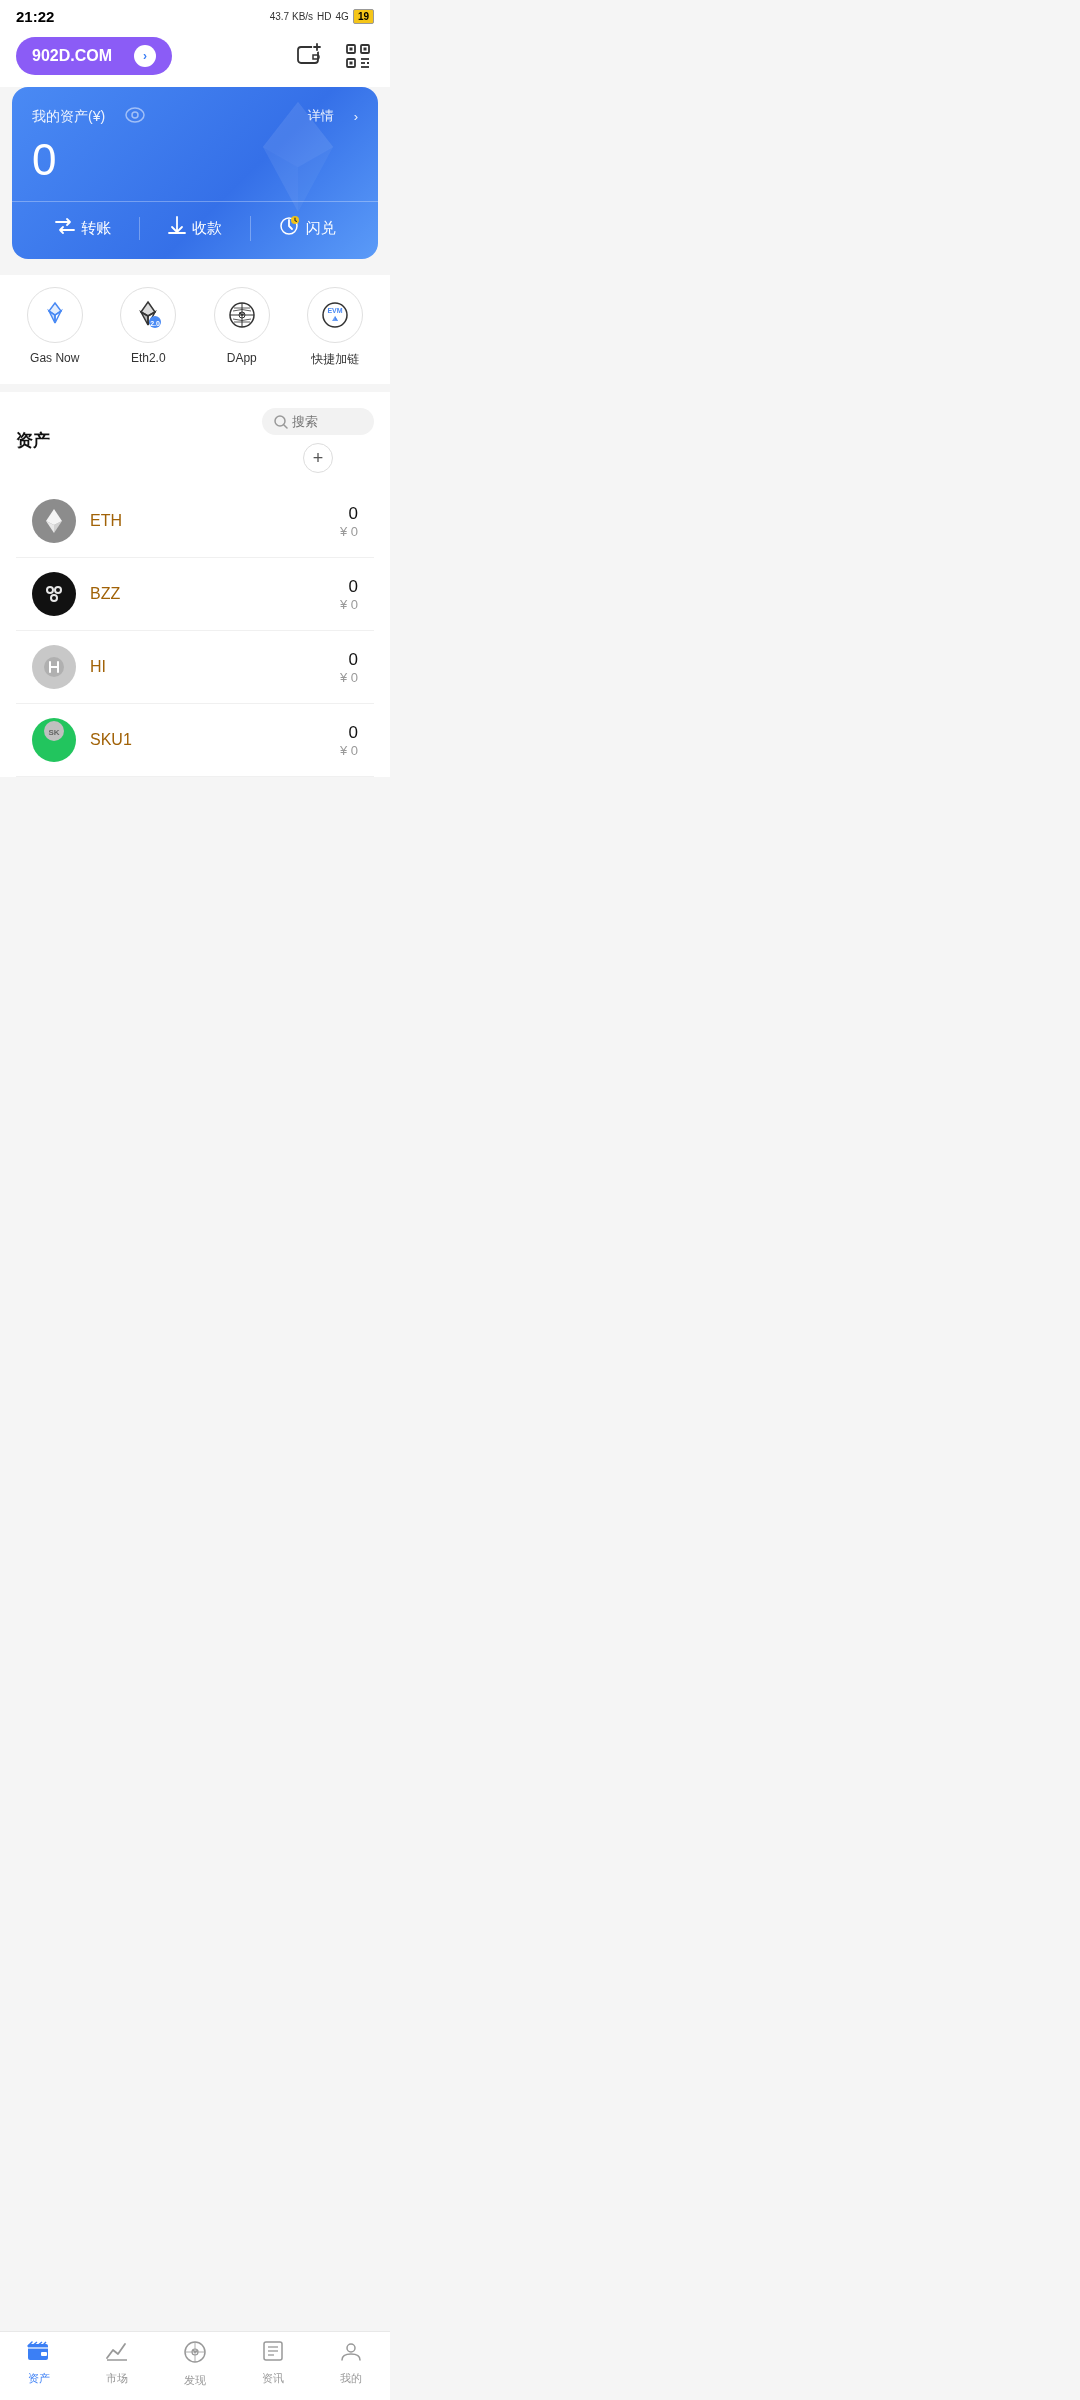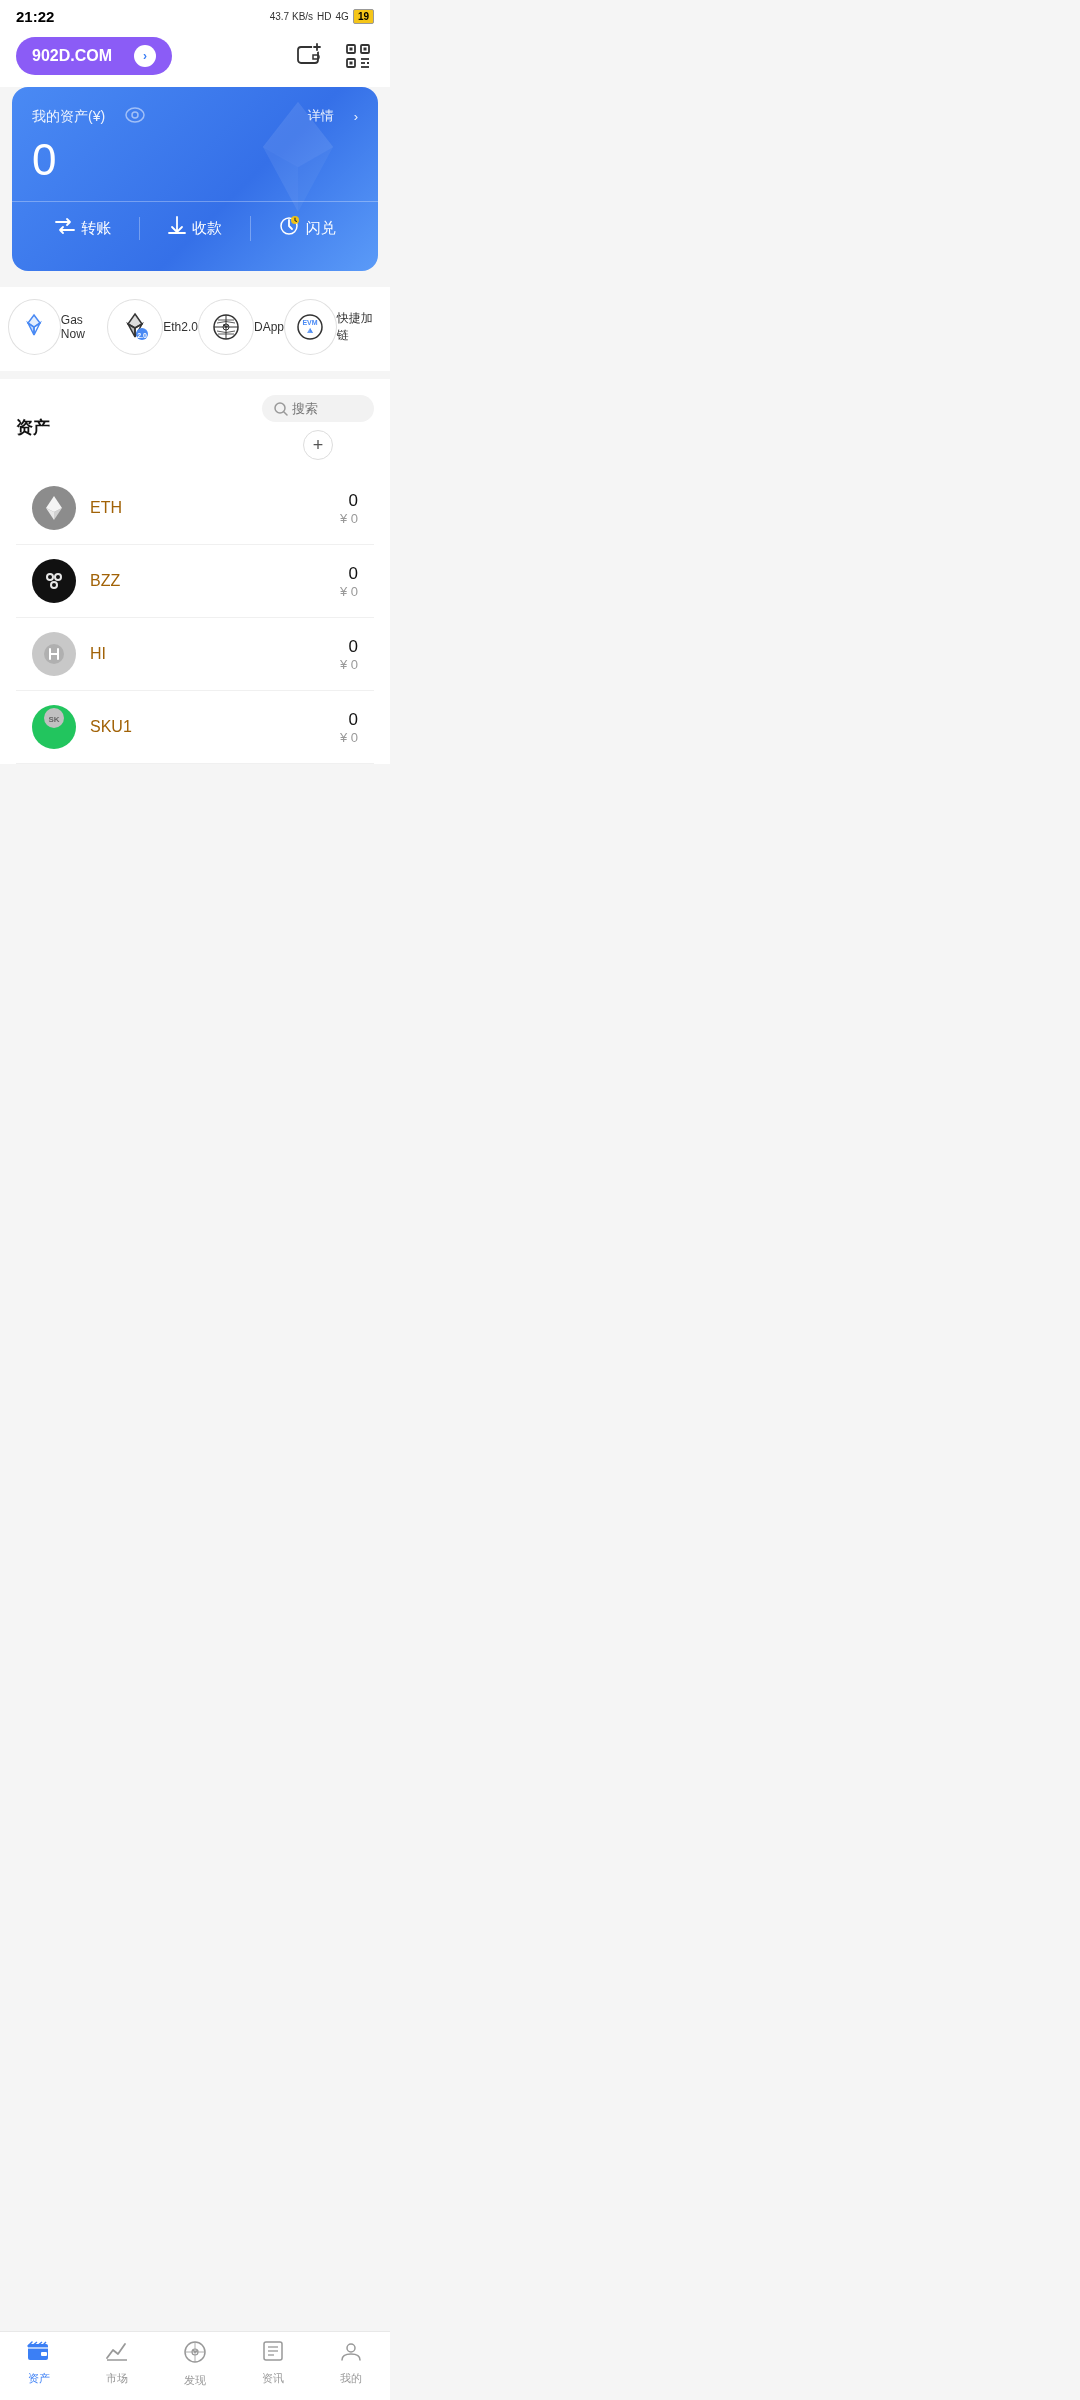--- a/index.html
+++ b/index.html
@@ -139,21 +139,21 @@
       top: 10px;
       opacity: 0.25;
       font-size: 90px;
       color: #fff;
     }
     .asset-actions {
       display: flex;
       justify-content: space-around;
       align-items: center;
       border-top: 1px solid rgba(255,255,255,0.3);
-      margin: 16px -20px;
+      margin: 4px -20px;
       padding: 14px 16px;
     }
     .asset-action-btn {
       display: flex;
       align-items: center;
       gap: 6px;
       color: #fff;
       font-size: 15px;
       cursor: pointer;
       flex: 1;
@@ -167,23 +167,23 @@
     
     .quick-actions {
       display: flex;
       justify-content: space-around;
       padding: 12px 8px 16px;
       background: #fff;
       margin: 0 0 8px;
     }
     .quick-action-item {
       display: flex;
-      flex-direction: row;
-      align-items: center;
-      gap: 0;
+      flex-direction: column;
+      align-items: center;
+      gap: 8px;
       cursor: pointer;
     }
     .quick-action-icon {
       width: 56px;
       height: 56px;
       border-radius: 50%;
       border: 1.5px solid #e0e0e0;
       display: flex;
       align-items: center;
       justify-content: center;

